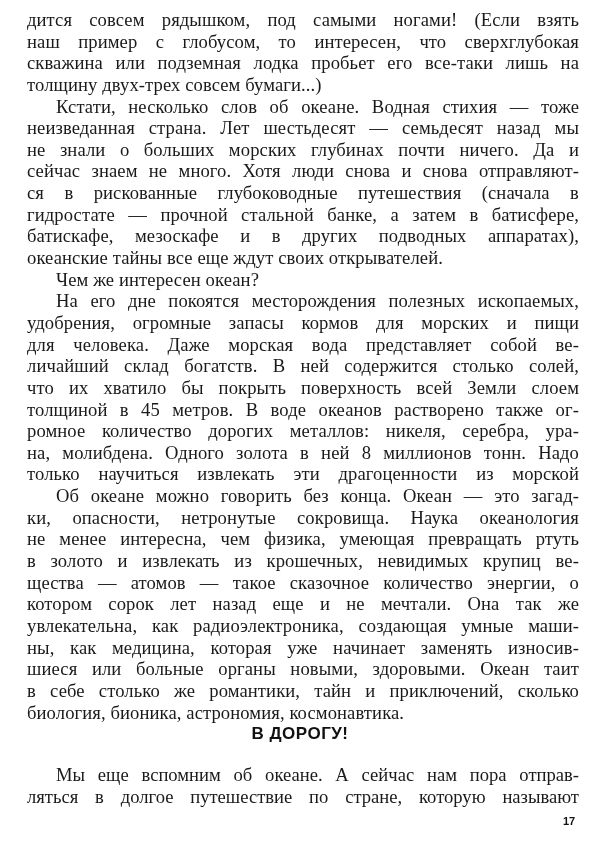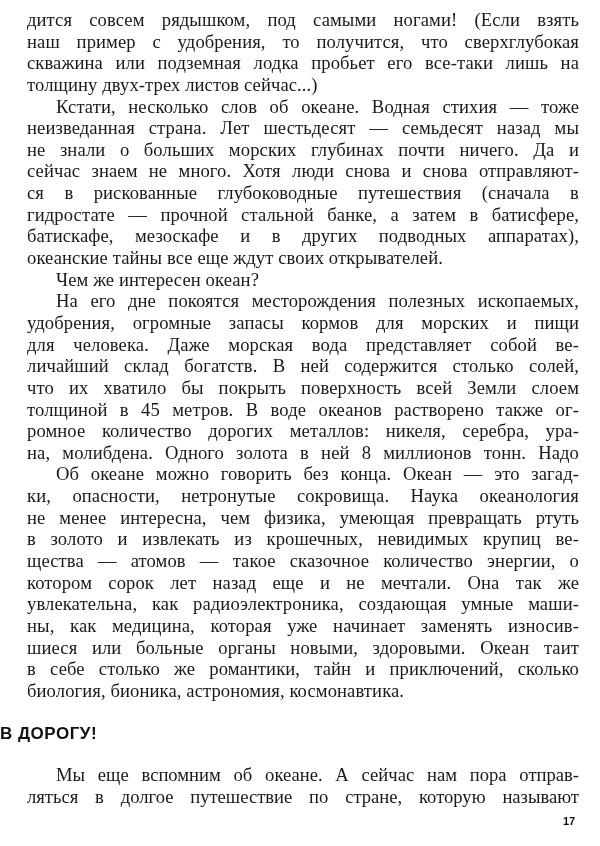--- a/index.html
+++ b/index.html
@@ -7,54 +7,55 @@
   .page {
     position: absolute; left: 27px; top: 9px; width: 552px;
     font-family: "Liberation Serif", "DejaVu Serif", serif;
     font-size: 18.6px; line-height: 21.65px; color: #1a1a1a;
     font-stretch: condensed; letter-spacing: 0.1px;
   }
   .line { display: block; white-space: nowrap; text-align: justify; text-align-last: justify; height: 21.65px; overflow: hidden; }
   .line.last { text-align-last: left; }
   .line.indent { padding-left: 29px; }
   .heading {
-    position: absolute; left: 0; width: 600px; top: 724px; text-align: left;
+    position: absolute; left: 0; width: 600px; top: 724px; text-align: center;
     font-family: "Liberation Sans", "DejaVu Sans", sans-serif; font-weight: bold;
     font-size: 17px; letter-spacing: 0.5px; color: #111;
   }
   .tail { position: absolute; left: 27px; top: 764px; width: 552px;
     font-family: "Liberation Serif", "DejaVu Serif", serif; font-size: 18.6px; line-height: 21.65px; color: #1a1a1a; }
   .pagenum { position: absolute; left: 563px; top: 815px;
     font-family: "Liberation Sans", "DejaVu Sans", sans-serif; font-weight: bold; font-size: 11px; color: #111; }
 </style>
 </head>
 <body>
 
 <div class="page" id="body">
     <span class="line">дится совсем рядышком, под самыми ногами! (Если взять</span>
-    <span class="line">наш пример с удобрения, то получится, что сверхглубокая</span>
+    <span class="line">наш пример с глобусом, то интересен, что сверхглубокая</span>
     <span class="line">скважина или подземная лодка пробьет его все-таки лишь на</span>
-    <span class="line last">толщину двух-трех листов сейчас...)</span>
+    <span class="line last">толщину двух-трех совсем бумаги...)</span>
     <span class="line indent">Кстати, несколько слов об океане. Водная стихия — тоже</span>
     <span class="line">неизведанная страна. Лет шестьдесят — семьдесят назад мы</span>
     <span class="line">не знали о больших морских глубинах почти ничего. Да и</span>
     <span class="line">сейчас знаем не много. Хотя люди снова и снова отправляют-</span>
     <span class="line">ся в рискованные глубоководные путешествия (сначала в</span>
     <span class="line">гидростате — прочной стальной банке, а затем в батисфере,</span>
     <span class="line">батискафе, мезоскафе и в других подводных аппаратах),</span>
     <span class="line last">океанские тайны все еще ждут своих открывателей.</span>
     <span class="line indent last">Чем же интересен океан?</span>
     <span class="line indent">На его дне покоятся месторождения полезных ископаемых,</span>
     <span class="line">удобрения, огромные запасы кормов для морских и пищи</span>
     <span class="line">для человека. Даже морская вода представляет собой ве-</span>
     <span class="line">личайший склад богатств. В ней содержится столько солей,</span>
     <span class="line">что их хватило бы покрыть поверхность всей Земли слоем</span>
     <span class="line">толщиной в 45 метров. В воде океанов растворено также ог-</span>
     <span class="line">ромное количество дорогих металлов: никеля, серебра, ура-</span>
     <span class="line">на, молибдена. Одного золота в ней 8 миллионов тонн. Надо</span>
+    <span class="line">только научиться извлекать эти драгоценности из морской</span>
     <span class="line indent">Об океане можно говорить без конца. Океан — это загад-</span>
     <span class="line">ки, опасности, нетронутые сокровища. Наука океанология</span>
     <span class="line">не менее интересна, чем физика, умеющая превращать ртуть</span>
     <span class="line">в золото и извлекать из крошечных, невидимых крупиц ве-</span>
     <span class="line">щества — атомов — такое сказочное количество энергии, о</span>
     <span class="line">котором сорок лет назад еще и не мечтали. Она так же</span>
     <span class="line">увлекательна, как радиоэлектроника, создающая умные маши-</span>
     <span class="line">ны, как медицина, которая уже начинает заменять износив-</span>
     <span class="line">шиеся или больные органы новыми, здоровыми. Океан таит</span>
     <span class="line">в себе столько же романтики, тайн и приключений, сколько</span>

